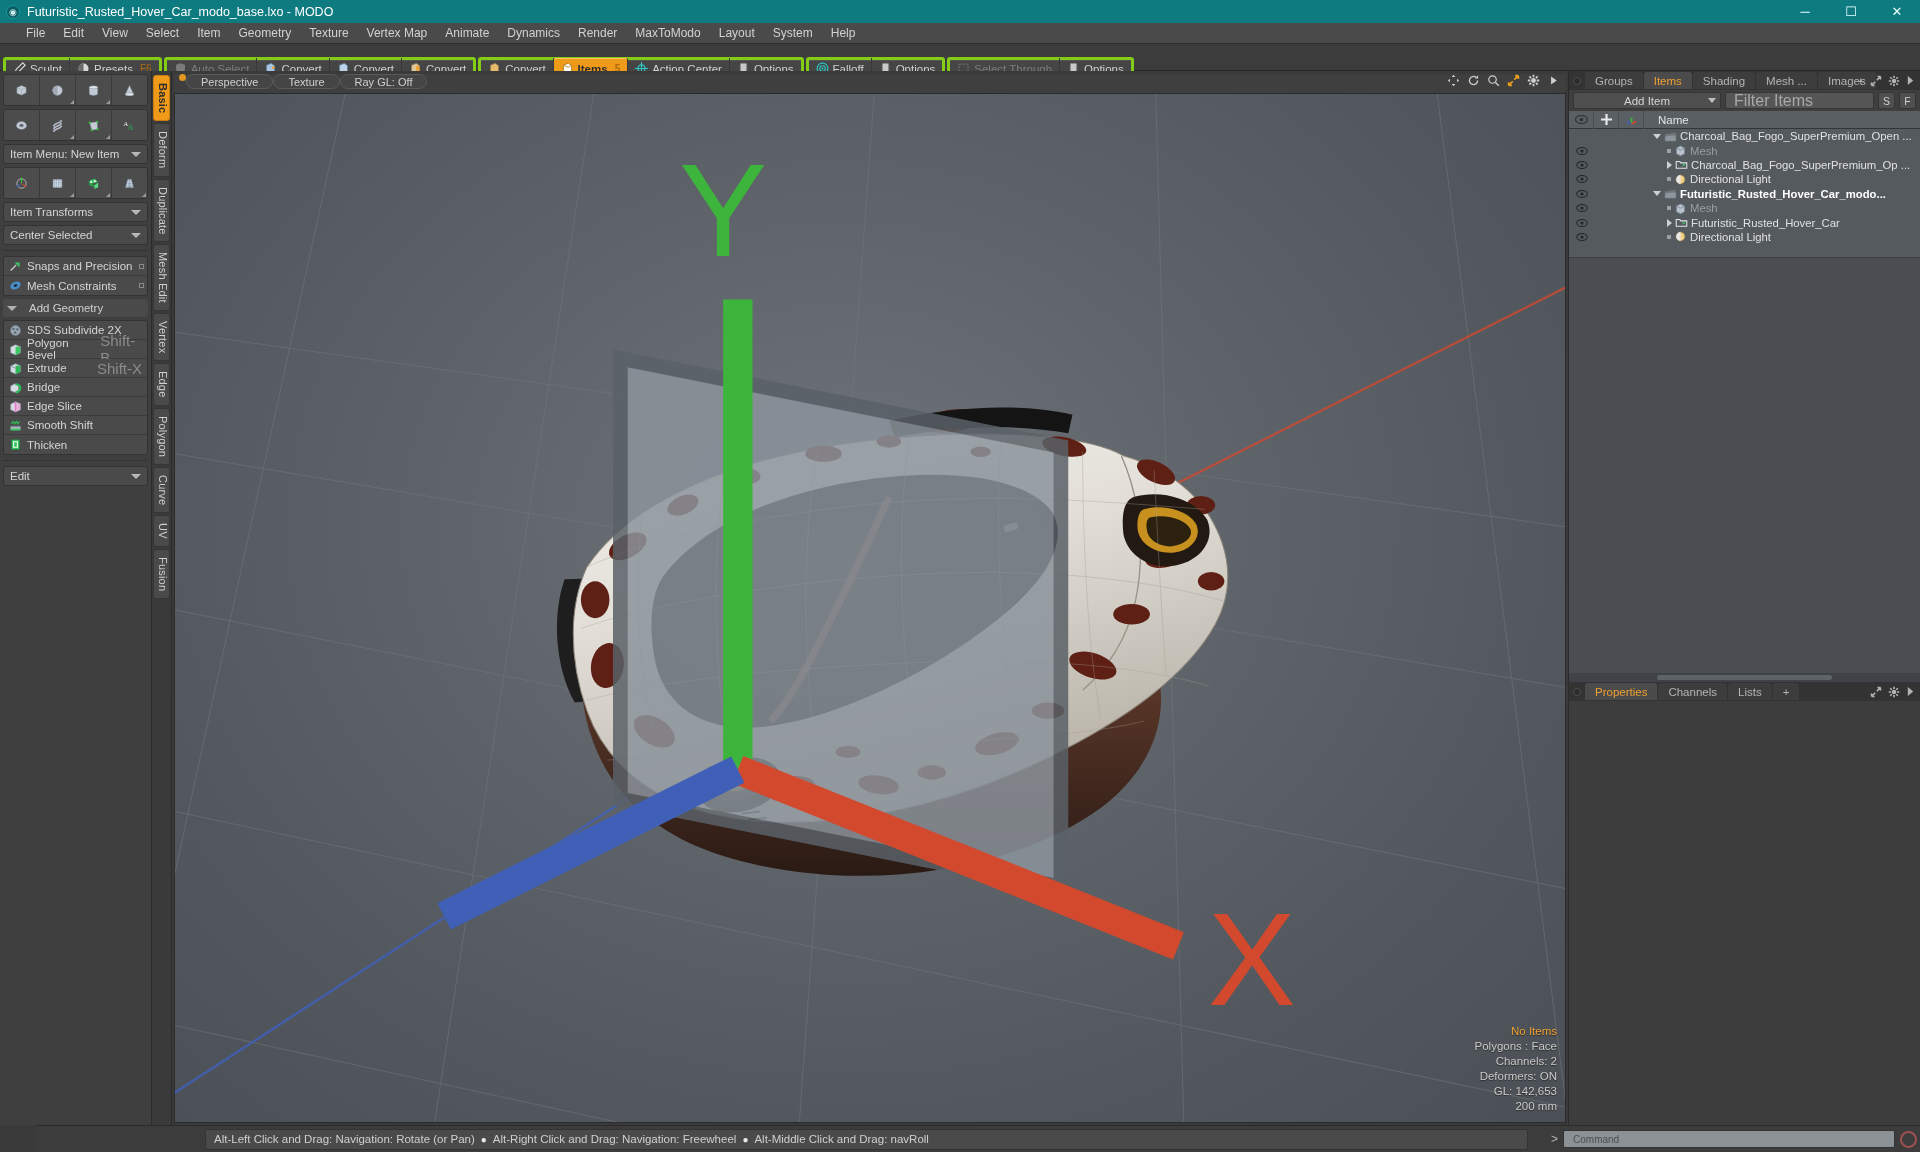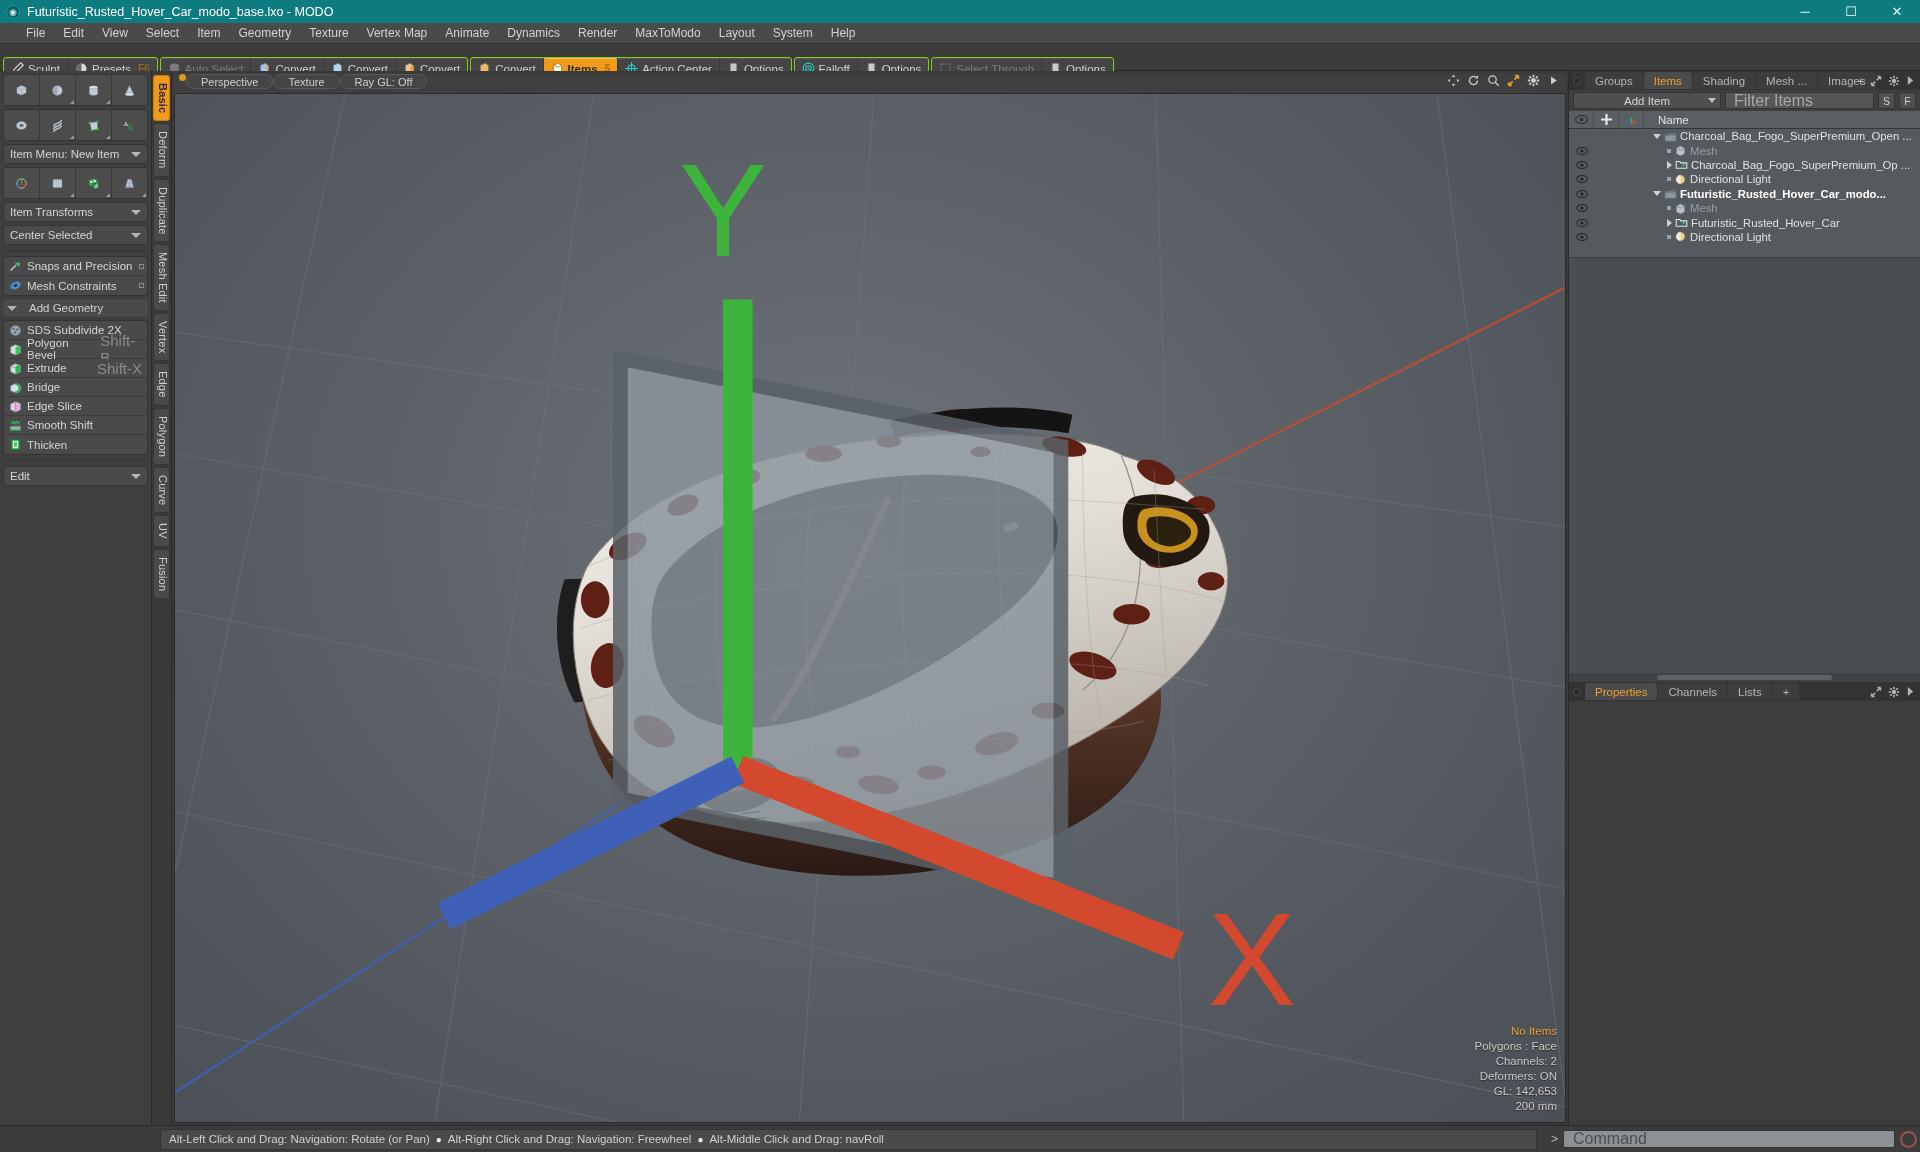--- a/index.html
+++ b/index.html
@@ -33,21 +33,21 @@
   #menubar .mi {
     padding:0 9px; height:21px; line-height:21px; font-size:12px; color:#d2d2d2;
   }
   
   #toolbar {
     height:27px; background:#3c3c3c; display:flex; align-items:center;
     padding:2px 3px; gap:2px; border-bottom:1px solid #272727;
   }
   .tgrp {
     display:flex; align-items:center; height:23px;
-    border:1px solid #84cc16; border-radius:3px; background:#454545;
+    border:3px solid #84cc16; border-radius:3px; background:#454545;
     box-shadow: inset 0 1px 0 #555;
     margin-top: 23px;
   }
   .tbtn {
     display:flex;align-items:center;gap:4px;height:21px;padding:0 7px;
     font-size:11.5px;color:#d0d0d0;border-right:1px solid #383838;
     white-space:nowrap;
   }
   .tbtn:last-child{border-right:none;}
   .tbtn.dim { color:#7c7c7c; }
@@ -194,32 +194,32 @@
   .dtri{width:0;height:0;border-left:4.5px solid transparent;border-right:4.5px solid transparent;border-top:5px solid #cdd1d4;}
   .rtri{width:0;height:0;border-top:4.5px solid transparent;border-bottom:4.5px solid transparent;border-left:5px solid #cdd1d4;}
   .leafdot{width:4px;height:4px;background:#9aa0a4;display:inline-block;}
   #treefill{flex:1;background:#4a4e52;border-top:1px solid #3d4145;position:relative;}
   #treefill .hscroll{position:absolute;left:0;right:0;bottom:0;height:9px;background:#3f4347;}
   #treefill .hscroll i{position:absolute;left:25%;right:25%;top:2px;height:5px;background:#5e6368;border-radius:3px;}
   #propsfill{flex:1;background:#3d3d3d;}
   
   #statusbar {
     height:27px; background:#3c3c3c; display:flex;align-items:center;
-    border-top:1px solid #2b2b2b; padding:0 3px; gap:8px;
+    border-top:1px solid #2b2b2b; padding:0 3px; gap:17px;margin-left:36px;
   }
   #statusbar .leftpad{width:149px;height:21px;background:#3c3c3c;}
   #hintbar {
     flex:1; height:21px; background:#4a4a4a;border:1px solid #333;border-radius:2px;
     display:flex;align-items:center;padding-left:8px;font-size:11.5px;color:#cfcfcf;gap:6px;
   }
   #hintbar .bull{color:#e8e8e8;font-size:10px;}
   #cmdwrap{width:372px;height:21px;display:flex;align-items:center;gap:5px;padding-left:6px;}
   #cmdwrap .gt{color:#b5b5b5;font-size:12px;}
   #cmdbox{flex:1;height:18px;background:#8c9196;border:1px solid #333;border-radius:2px;
-    display:flex;align-items:center;padding-left:9px;font-size:16px;color:#4a4e52;}
+    display:flex;align-items:center;padding-left:9px;font-size:10px;color:#4a4e52;}
   #cmdwrap .ring{width:17px;height:17px;border-radius:50%;border:2px solid #a05050;}
 </style>
 </head>
 <body>
 
 <div id="titlebar">
   <div class="appicon">◉</div>
   <span>Futuristic_Rusted_Hover_Car_modo_base.lxo - MODO</span>
   <div class="wbtns">
     <div class="wbtn">─</div>

